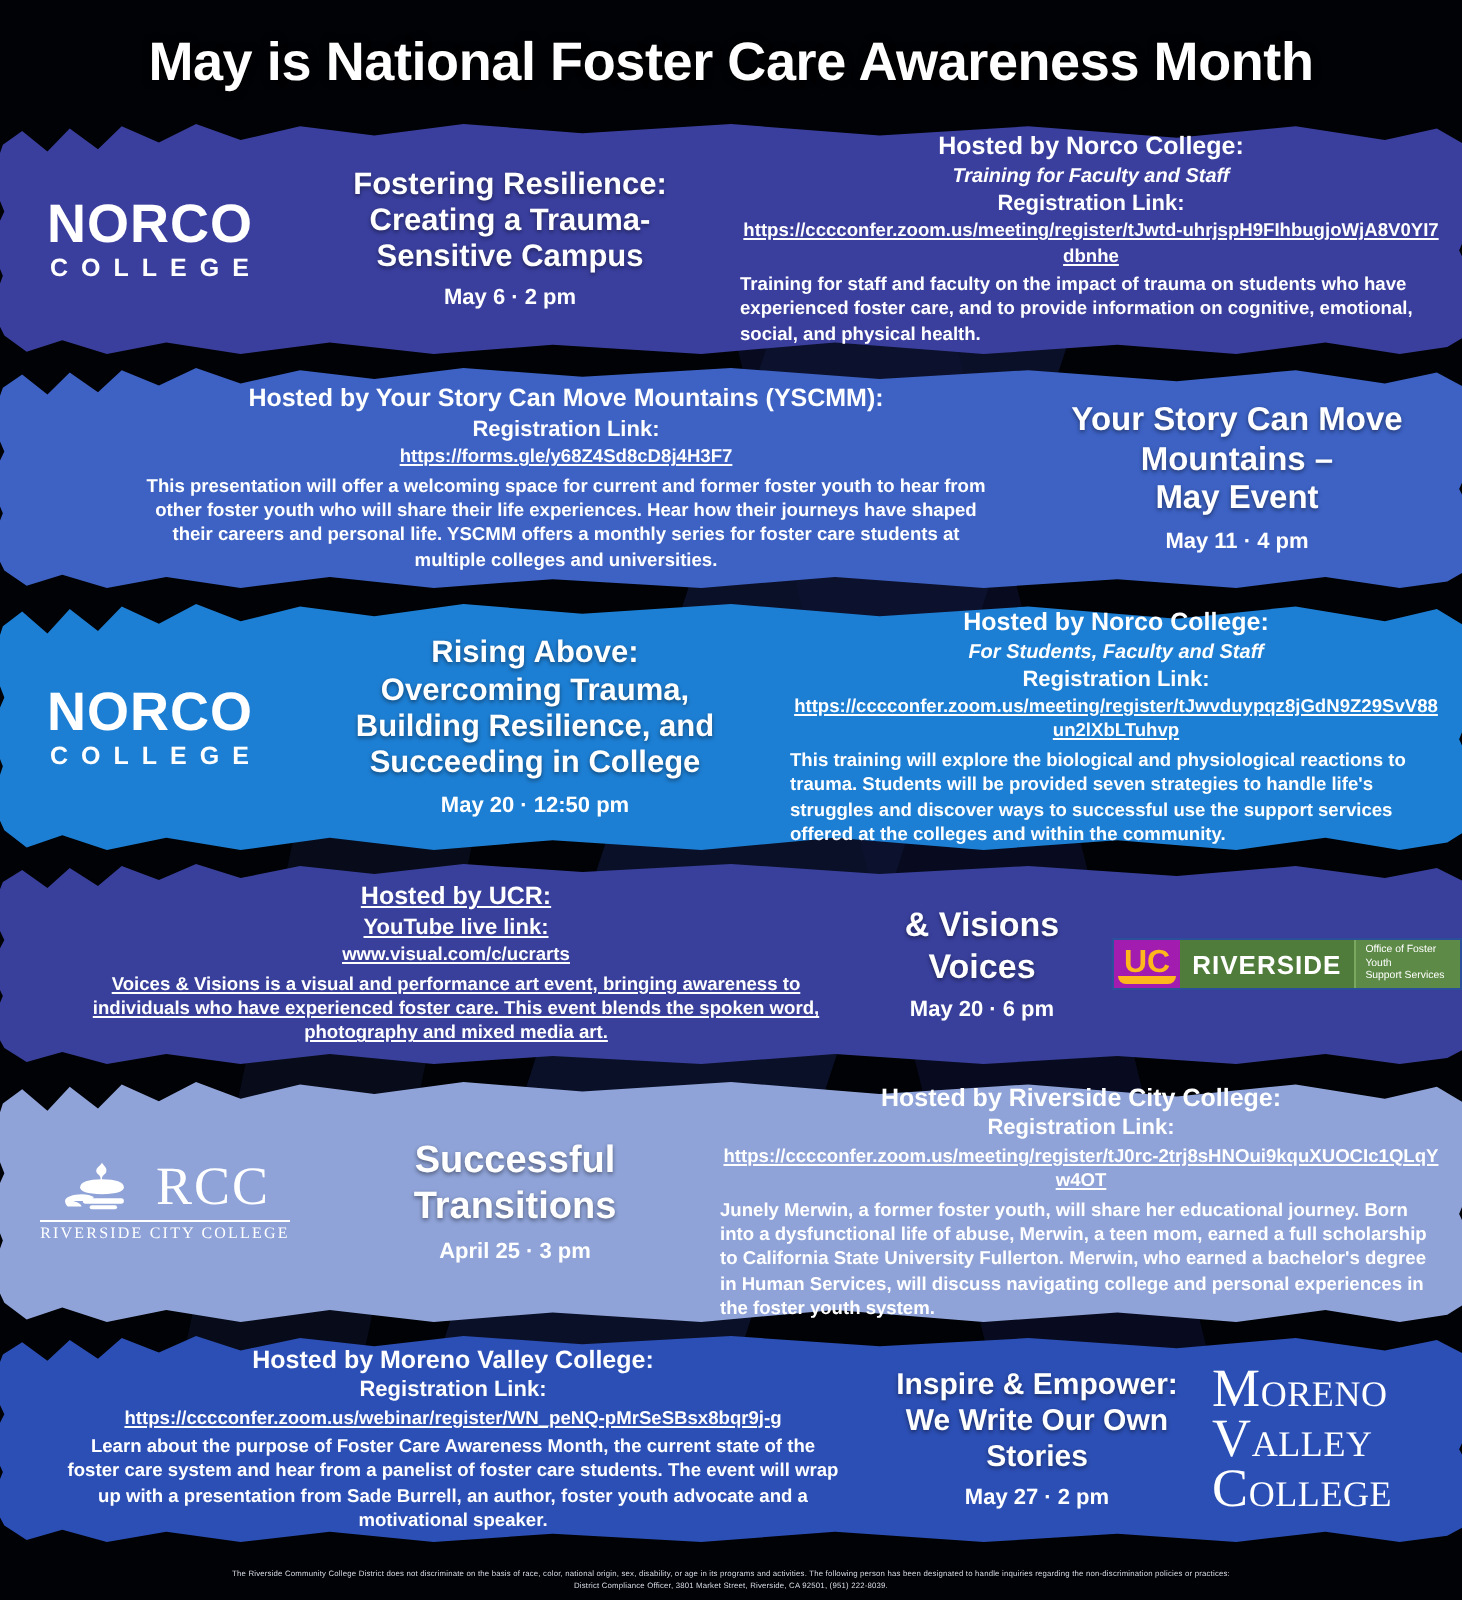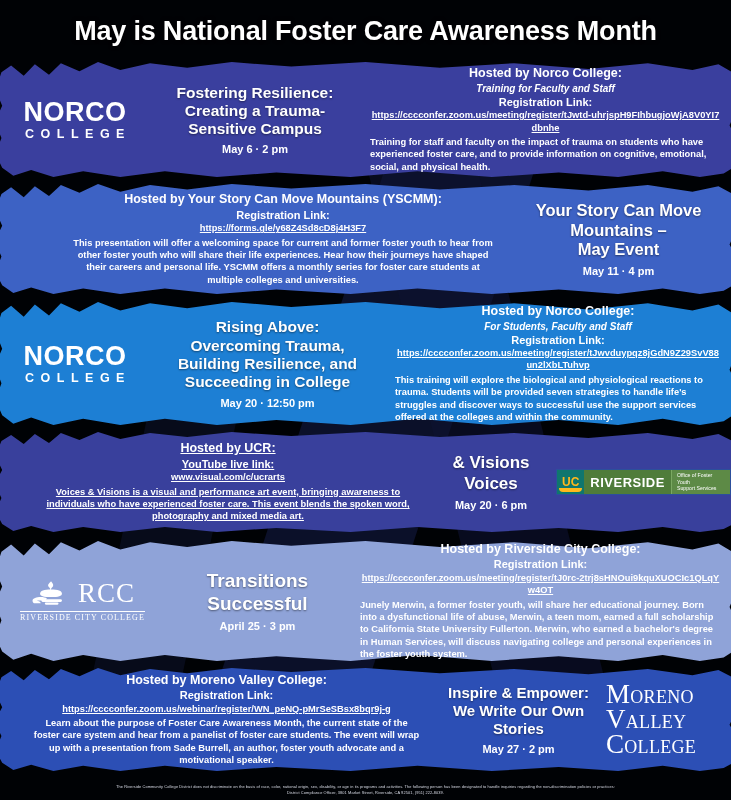--- a/index.html
+++ b/index.html
@@ -177,22 +177,22 @@
     border-top: 1px solid #fff;
     margin-top: 3px; padding-top: 2px;
     display: inline-block;
   }
 
   .ucr-logo {
     display: inline-flex; align-items: stretch;
     height: 26px; border: 1px solid #2c4f9c;
   }
   .ucr-logo .uc-box {
-    background: #0f766e; color: #ffb81c;
-    font-weight: 700; font-size: 12px;
+    background: #a21caf; color: #ffb81c;
+    font-weight: 700; font-size: 16px;
     display:flex; align-items:center; justify-content:center;
     padding: 0 5px;
     position: relative;
   }
   .ucr-logo .uc-box::after {
     content:""; position:absolute; left:2px; right:2px; bottom:2px;
     height: 4px; border-radius: 0 0 8px 8px; background: #ffb81c;
   }
   .ucr-logo .riv {
     background: #4f7c3a; color: #fff;
@@ -370,22 +370,22 @@
               <rect x="16" y="28" width="30" height="4" rx="2" fill="#fff"></rect>
               <rect x="21" y="33" width="20" height="3" rx="1.5" fill="#fff"></rect>
             </svg>
             <div class="rcc-text">RCC</div>
           </div>
           <div class="rcc-sub">RIVERSIDE CITY COLLEGE</div>
         </div>
       </div>
       <div class="col col-title" style="width:185px;">
         <div class="evt-title" style="font-size:19px;">
+          <div>Successful</div>
           <div>Transitions</div>
-          <div>Successful</div>
         </div>
         <div class="evt-date">April 25 · 3 pm</div>
       </div>
       <div class="col col-detail">
         <div class="host">Hosted by Riverside City College:</div>
         <div class="reglabel">Registration Link:</div>
         <a class="reglink" href="#">https://cccconfer.zoom.us/meeting/register/tJ0rc-2trj8sHNOui9kquXUOCIc1QLqYw4OT</a>
         <div class="blurb">Junely Merwin, a former foster youth, will share her educational journey. Born into a dysfunctional life of abuse, Merwin, a teen mom, earned a full scholarship to California State University Fullerton. Merwin, who earned a bachelor's degree in Human Services, will discuss navigating college and personal experiences in the foster youth system.</div>
       </div>
     </div>

